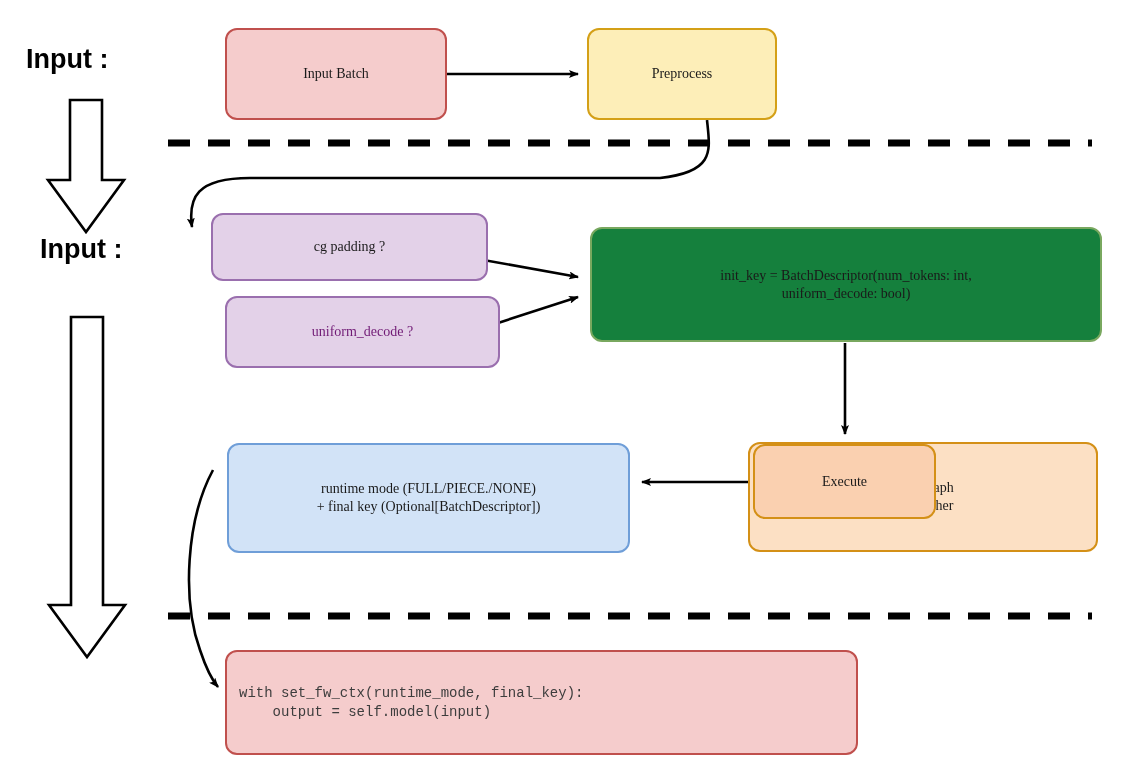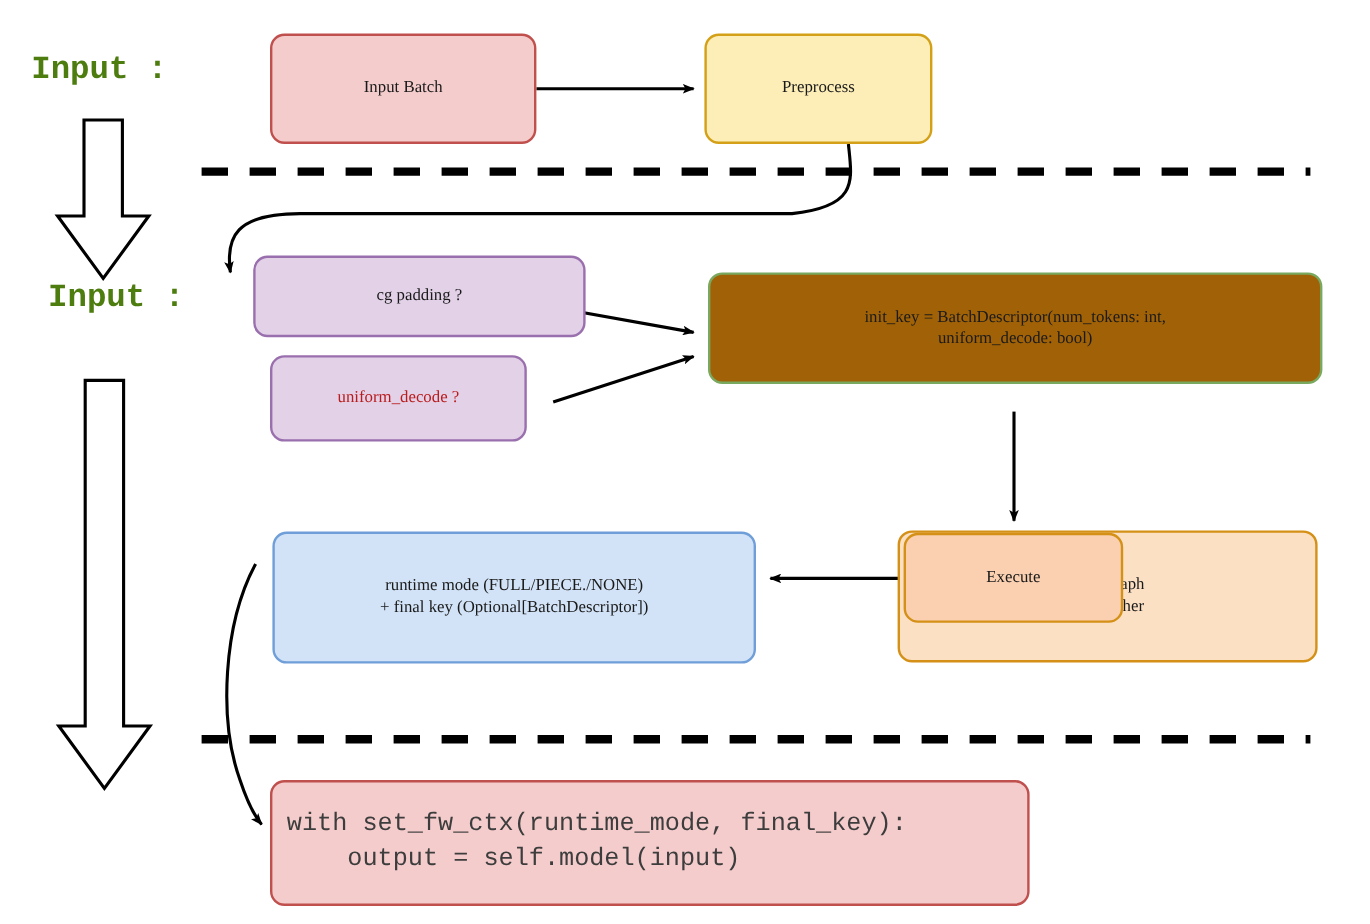--- a/index.html
+++ b/index.html
@@ -12,24 +12,24 @@
   }
   #canvas {
     position: relative;
     width: 1142px;
     height: 770px;
     background: #ffffff;
     overflow: hidden;
   }
   .stage-label {
     position: absolute;
-    font-family: Liberation Mono, monospace;
+    font-family: Liberation Sans, sans-serif;
     font-weight: bold;
     font-size: 27px;
-    color: #4d7c0f;
+    color: #000000;
     white-space: nowrap;
     letter-spacing: 0px;
   }
   .node {
     position: absolute;
     box-sizing: border-box;
     border-radius: 12px;
     border-width: 2px;
     border-style: solid;
     display: flex;
@@ -37,21 +37,21 @@
     justify-content: center;
     text-align: center;
     font-family: Liberation Serif, serif;
     font-size: 14px;
     color: #1a1a1a;
     line-height: 1.28;
     padding: 2px 8px;
   }
   .node.code {
     font-family: "Liberation Mono", monospace;
-    font-size: 21px;
+    font-size: 14px;
     justify-content: flex-start;
     text-align: left;
     white-space: pre;
     padding-left: 12px;
     line-height: 1.35;
   }
   .svg-layer {
     position: absolute;
     left: 0;
     top: 0;
@@ -105,24 +105,24 @@
   <div id="node-layer">
       <div class="node" style="left: 225px; top: 28px; width: 222px; height: 92px; background: rgb(245, 204, 204); border-color: rgb(192, 80, 77); color: rgb(26, 26, 26);">
         <span>Input Batch</span>
       </div>
       <div class="node" style="left: 587px; top: 28px; width: 190px; height: 92px; background: rgb(253, 238, 184); border-color: rgb(212, 160, 23); color: rgb(26, 26, 26);">
         <span>Preprocess</span>
       </div>
       <div class="node" style="left: 211px; top: 213px; width: 277px; height: 68px; background: rgb(227, 209, 232); border-color: rgb(154, 111, 174); color: rgb(26, 26, 26);">
         <span>cg padding ?</span>
       </div>
-      <div class="node" style="left: 225px; top: 296px; width: 214px; height: 72px; background: rgb(227, 209, 232); border-color: rgb(154, 111, 174); color: #b91c1c; align-items: center;">
+      <div class="node" style="left: 225px; top: 296px; width: 275px; height: 72px; background: rgb(227, 209, 232); border-color: rgb(154, 111, 174); color: #701a75; align-items: center;">
         <span>uniform_decode ?</span>
       </div>
-      <div class="node" style="left: 590px; top: 227px; width: 512px; height: 93px; background: #a16207; border-color: rgb(121, 168, 95); color: rgb(26, 26, 26);">
+      <div class="node" style="left: 590px; top: 227px; width: 512px; height: 115px; background: #15803d; border-color: rgb(121, 168, 95); color: rgb(26, 26, 26);">
         <span>init_key = BatchDescriptor(num_tokens: int,<br>uniform_decode: bool)</span>
       </div>
       <div class="node" style="left: 748px; top: 442px; width: 350px; height: 110px; background: rgb(252, 224, 196); border-color: rgb(212, 144, 23); color: rgb(26, 26, 26);">
         <span>Cudagraph<br>Dispatcher</span>
       </div>
       <div class="node" style="left: 753px; top: 444px; width: 183px; height: 75px; background: rgb(250, 208, 176); border-color: rgb(212, 144, 23); color: rgb(26, 26, 26);">
         <span>Execute</span>
       </div>
       <div class="node" style="left: 227px; top: 443px; width: 403px; height: 110px; background: rgb(210, 227, 247); border-color: rgb(111, 158, 216); color: rgb(26, 26, 26); justify-content: center;">
         <span>runtime mode (FULL/PIECE./NONE)<br>+ final key (Optional[BatchDescriptor])</span>

